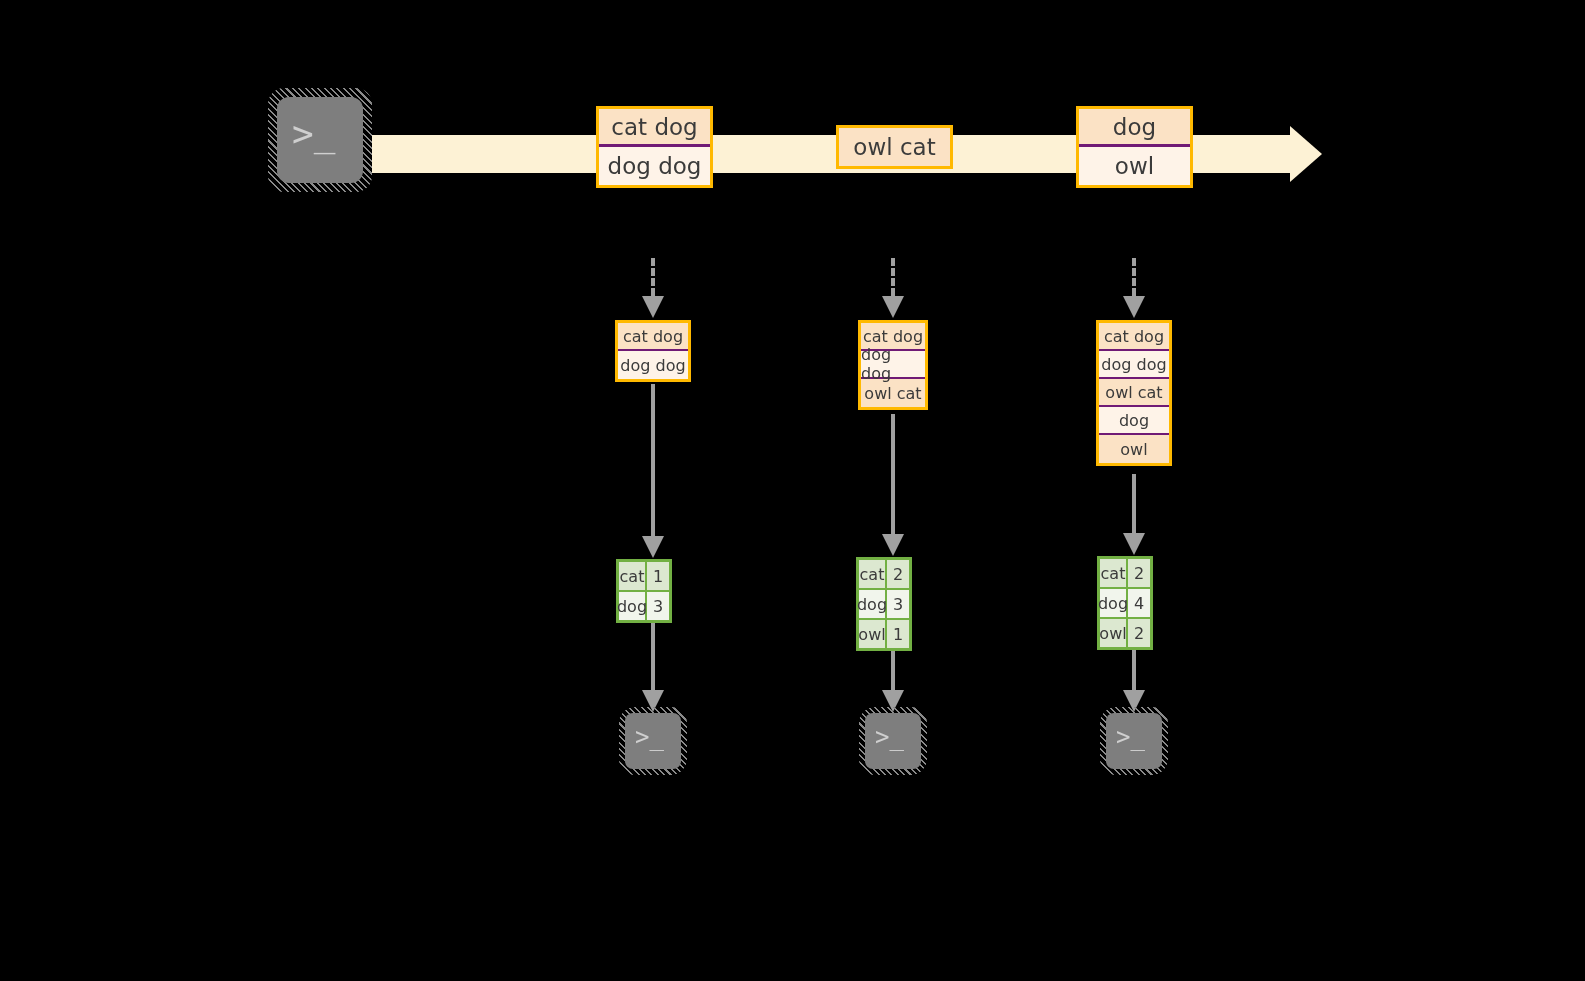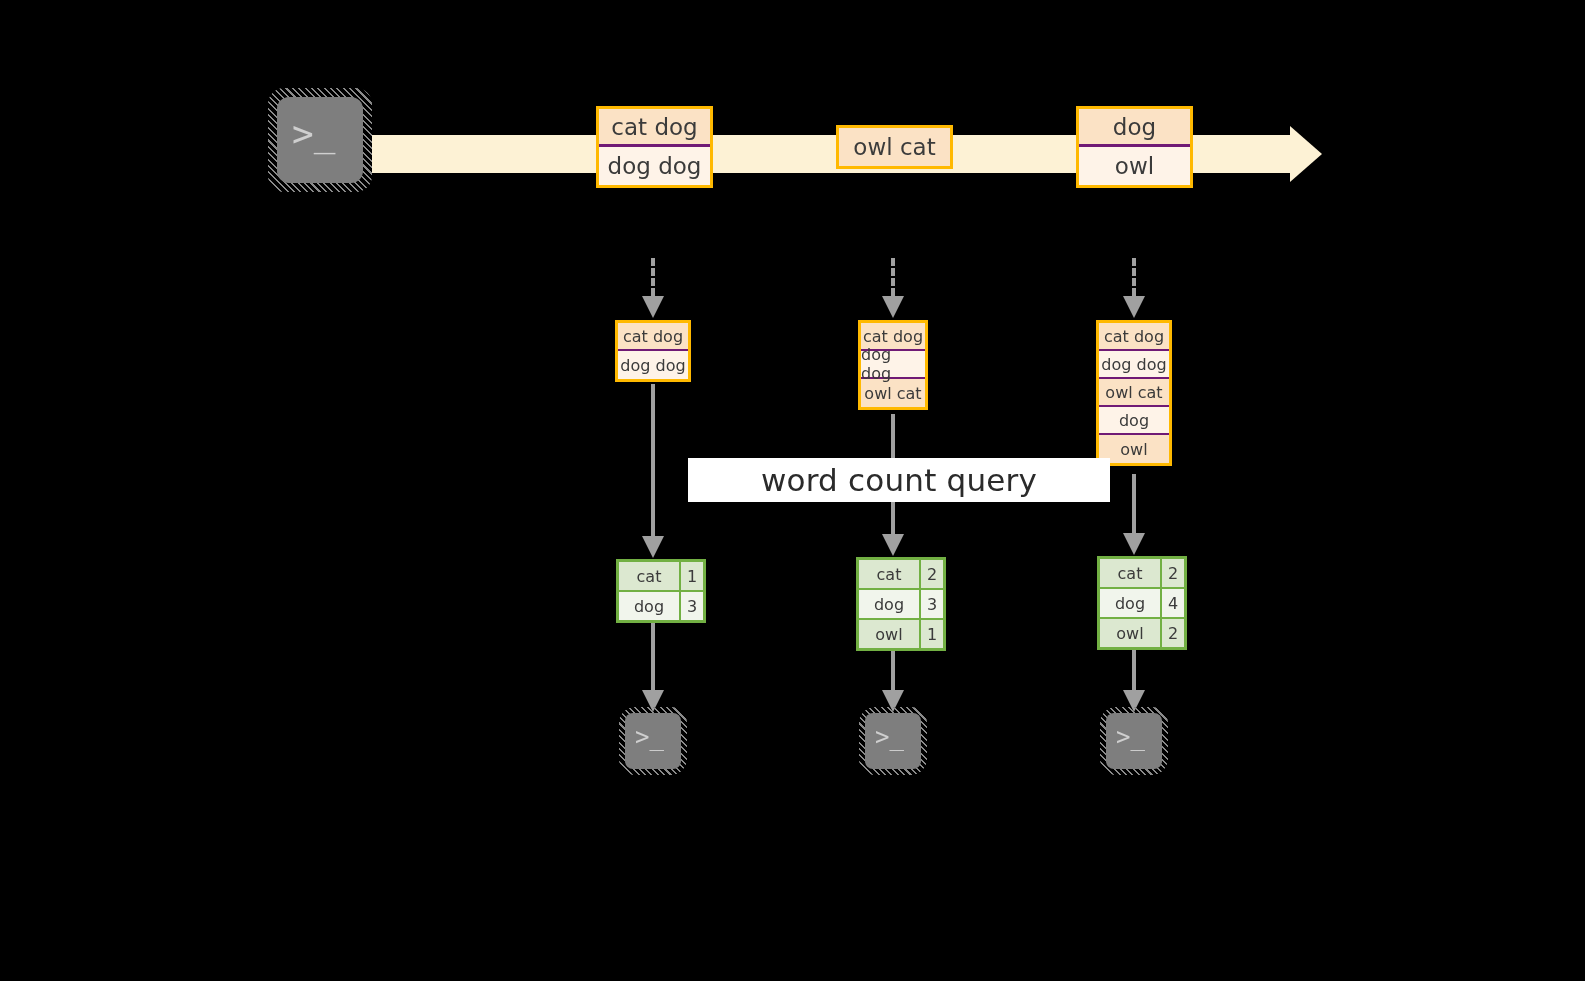--- a/index.html
+++ b/index.html
@@ -97,21 +97,21 @@
   }
   .grow:last-child { border-bottom: none; }
   .gkey, .gval {
     box-sizing: border-box;
     display: flex;
     align-items: center;
     justify-content: center;
     font-size: 16px;
     color: #3b3b3b;
   }
-  .gkey { width: 62px; border-right: 2px solid #72B043; }
+  .gkey { width: 28px; border-right: 2px solid #72B043; }
   .gval { width: 22px; }
   .grow.dark  .gkey, .grow.dark  .gval { background: #DCE8D0; }
   .grow.light .gkey, .grow.light .gval { background: #F1F5EC; }
 
   
   .vline {
     background: #A0A0A0;
     width: 4px;
   }
   .vline.dashed {
@@ -239,14 +239,13 @@
         <div class="gval">2</div>
       </div>
     </div>
     <div class="vline" style="position: absolute; left: 1132px; top: 650px; height: 40px;"></div>
     <div class="varrow" style="position: absolute; left: 1123px; top: 690px;"></div>
     <div class="abs" style="left: 1106px; top: 713px; width: 56px; height: 56px;">
       <div class="term-hatch" style="left: -6px; top: -6px; width: 68px; height: 68px;"></div>
       <div class="term" style="position: absolute; left: 0px; top: 0px; width: 56px; height: 56px; border-radius: 8px;"></div>
       <div class="term-glyph" style="left: 10px; top: 12px; font-size: 24px;">&gt;_</div>
     </div>
-    <div class="abs query-label" style="left: 688px; top: 458px; width: 422px; height: 44px;">word count query</div>
   </div>
 
 </body></html>

